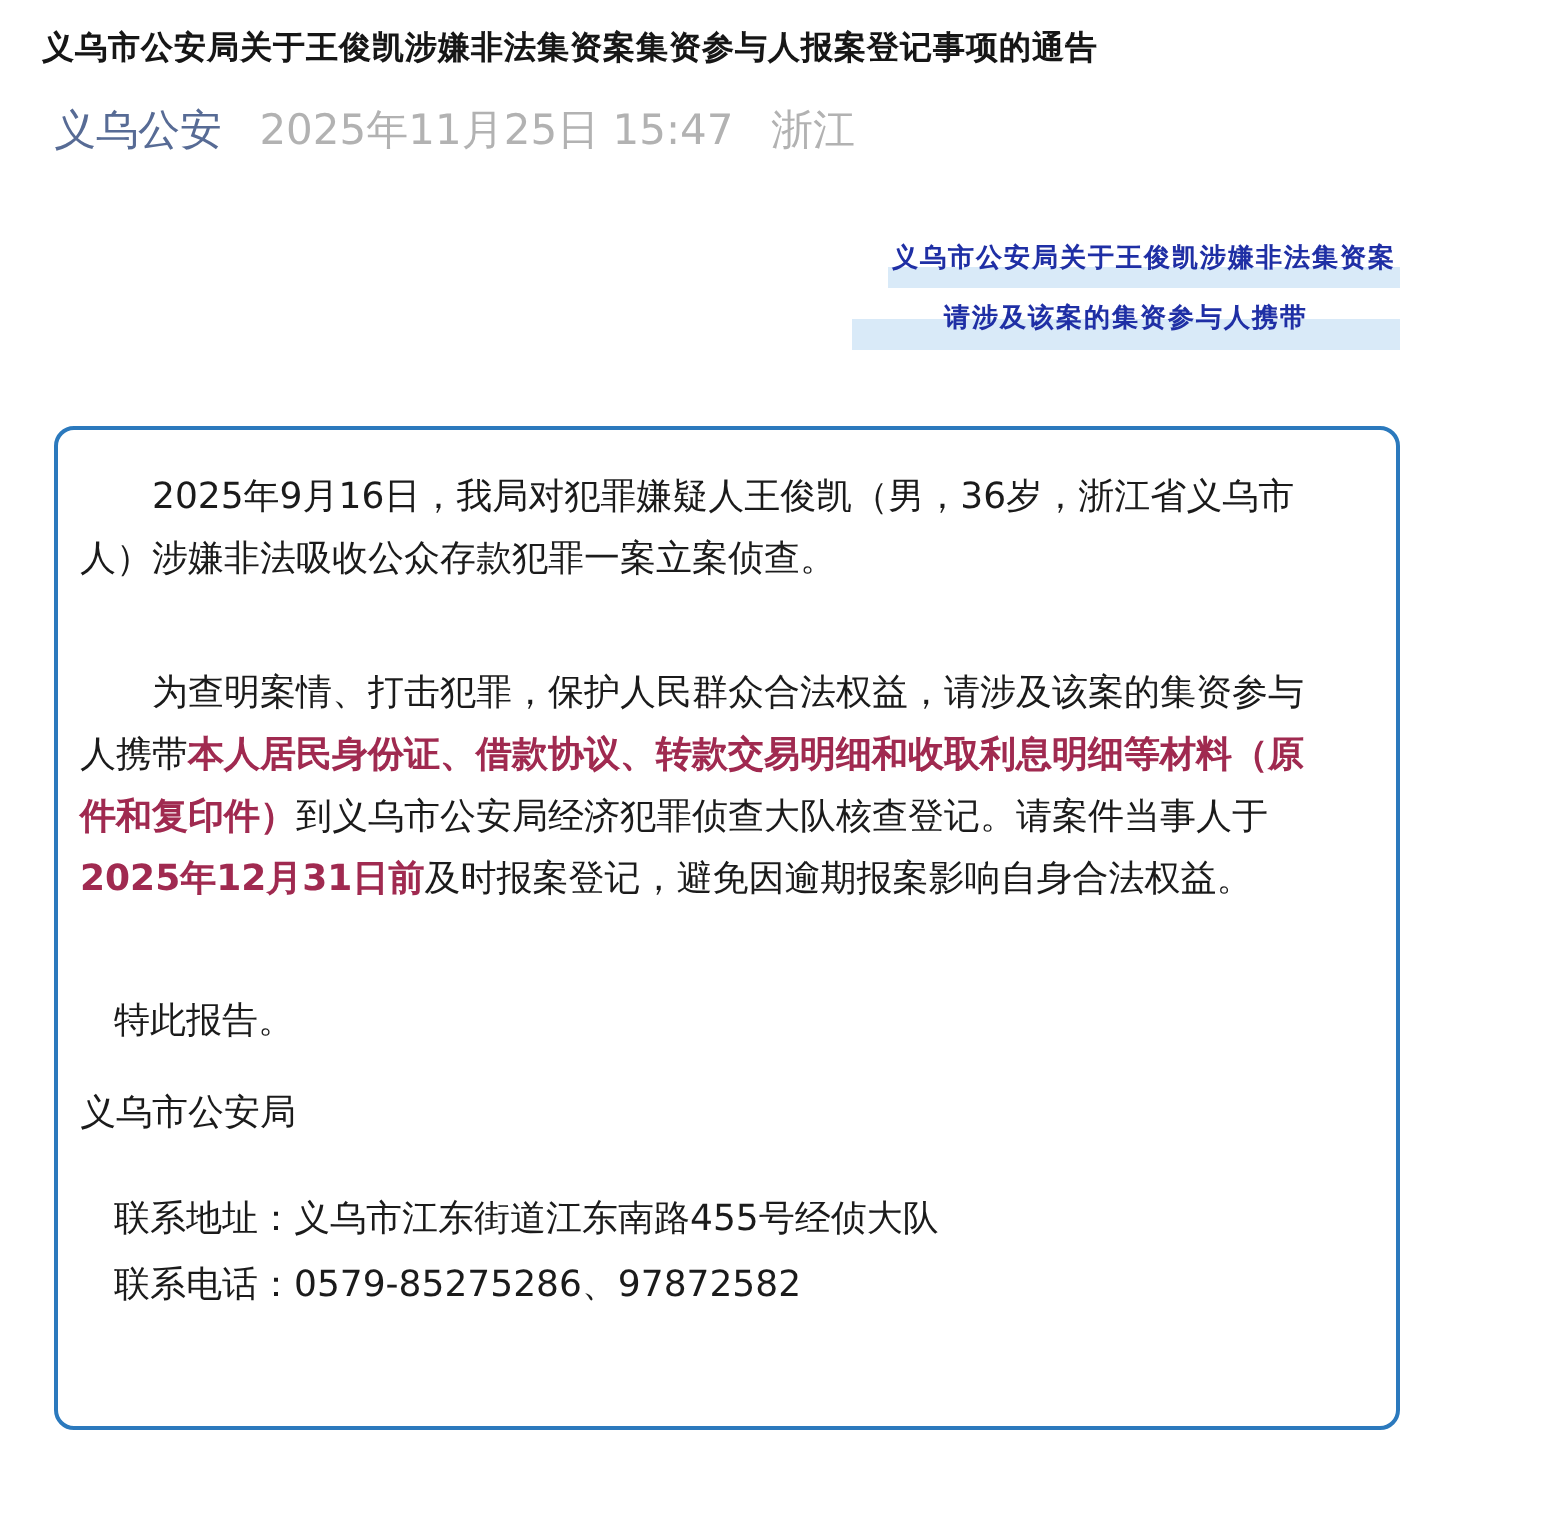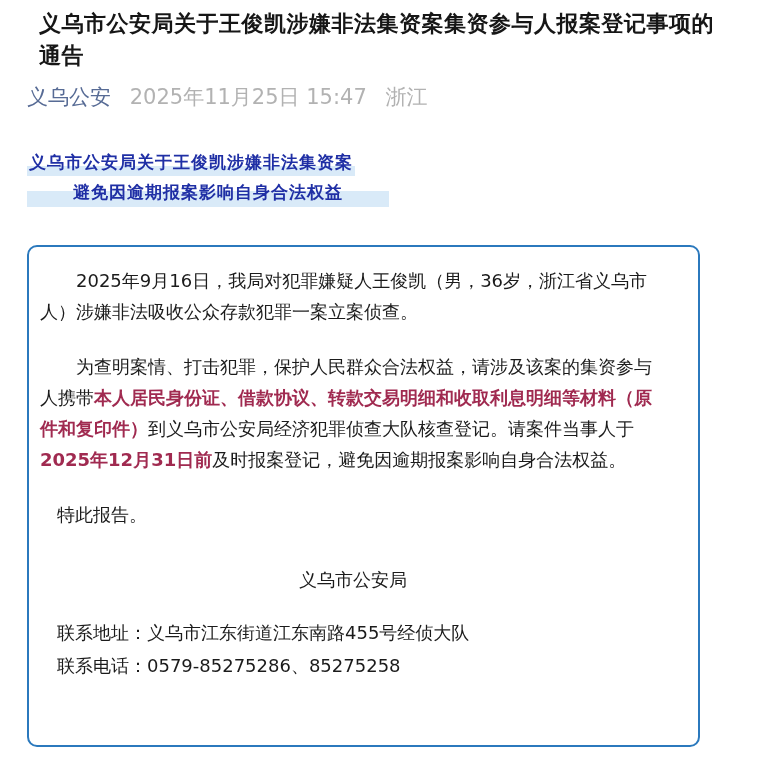--- a/index.html
+++ b/index.html
@@ -13,45 +13,45 @@
   }
   .page {
     position: relative;
     width: 782px;
     height: 760px;
     background: #ffffff;
   }
 
   
   .headline {
-    margin: 8px 27px 0 39px;
+    margin: 8px 27px 0 21px;
     width: 692px;
-    font-size: 22px;
+    font-size: 16px;
     font-weight: 700;
     line-height: 32px;
     color: #161616;
     letter-spacing: 0.5px;
   }
 
   
   .byline {
     margin: 15px 27px 0 27px;
     font-size: 21px;
     line-height: 20px;
     white-space: nowrap;
   }
   .byline .account { color: var(--account-link, #576b95); margin-right: 12px; cursor: pointer; }
   .byline .meta    { color: var(--meta-gray, #b2b2b2); margin-right: 12px; }
 
   
   .notice-title {
     margin: 40px 27px 0 27px;
     width: 673px;
-    text-align: left;
-    font-size: 17px;
+    text-align: right;
+    font-size: 13px;
     font-weight: 700;
     color: var(--accent-blue, #1f2fa5);
     letter-spacing: 1px;
   }
   .notice-title .t-line { display: block; line-height: 30px; }
   .notice-title .t-line span { display: inline-block; }
   .notice-title .t-line1 span {
     padding: 0 2px;
     background: linear-gradient(to bottom, transparent 62%, var(--highlight, #d9eaf8) 62%, var(--highlight, #d9eaf8) 97%, transparent 97%);
   }
@@ -67,29 +67,29 @@
     height: 502px;
     border: 2px solid var(--box-border, #2b79bd);
     border-radius: 10px;
     padding: 18px 32px 14px 11px;
     overflow: hidden;
     font-size: 18px;
     line-height: 31px;
     color: #1b1b1b;
   }
   .notice-box p.body-para { text-indent: 2em; }
-  .notice-box p.para2 { margin-top: 24px; }
+  .notice-box p.para2 { margin-top: 36px; }
   .notice-box .em {
     color: var(--em-red, #a02a50);
     font-weight: 700;
   }
-  .closing { margin-top: 24px; margin-left: 17px; }
+  .closing { margin-top: 40px; margin-left: 17px; }
   .signature-block {
-    margin-top: 33px;
-    text-align: center;
+    margin-top: 14px;
+    text-align: left;
     line-height: 33px;
   }
   .contacts { margin-top: 20px; margin-left: 17px; line-height: 33px; }
 </style>
 </head>
 <body>
 
 <div class="page">
 
   <h1 class="headline">义乌市公安局关于王俊凯涉嫌非法集资案集资参与人报案登记事项的通告</h1>
@@ -98,36 +98,36 @@
     <span class="account">义乌公安</span>
     <span class="meta">2025年11月25日 15:47</span>
     <span class="meta">浙江</span>
   </div>
 
   <div class="notice-title">
     <b class="t-line t-line1">
       <span>义乌市公安局关于王俊凯涉嫌非法集资案</span>
     </b>
     <b class="t-line t-line2">
-      <span>避免因逾期报案影响自身合法权益</span>
+      <span>请涉及该案的集资参与人携带</span>
     </b>
   </div>
 
   <div class="notice-box">
 
     <p class="body-para">2025年9月16日，我局对犯罪嫌疑人王俊凯（男，36岁，浙江省义乌市人）涉嫌非法吸收公众存款犯罪一案立案侦查。</p>
 
     <p class="body-para para2"><span>为查明案情、打击犯罪，保护人民群众合法权益，请涉及该案的集资参与人携带</span><span class="em">本人居民身份证、借款协议、转款交易明细和收取利息明细等材料（原件和复印件）</span><span>到义乌市公安局经济犯罪侦查大队核查登记。请案件当事人于</span><span class="em">2025年12月31日前</span><span>及时报案登记，避免因逾期报案影响自身合法权益。</span></p>
 
     <p class="closing">特此报告。</p>
 
     <div class="signature-block">
       <p>义乌市公安局</p>
     </div>
 
     <div class="contacts">
       <p>联系地址：义乌市江东街道江东南路455号经侦大队</p>
-      <p>联系电话：0579-85275286、85275258</p>
+      <p>联系电话：0579-85275286、97872582</p>
     </div>
 
   </div>
 
 </div>
 
 </body></html>

